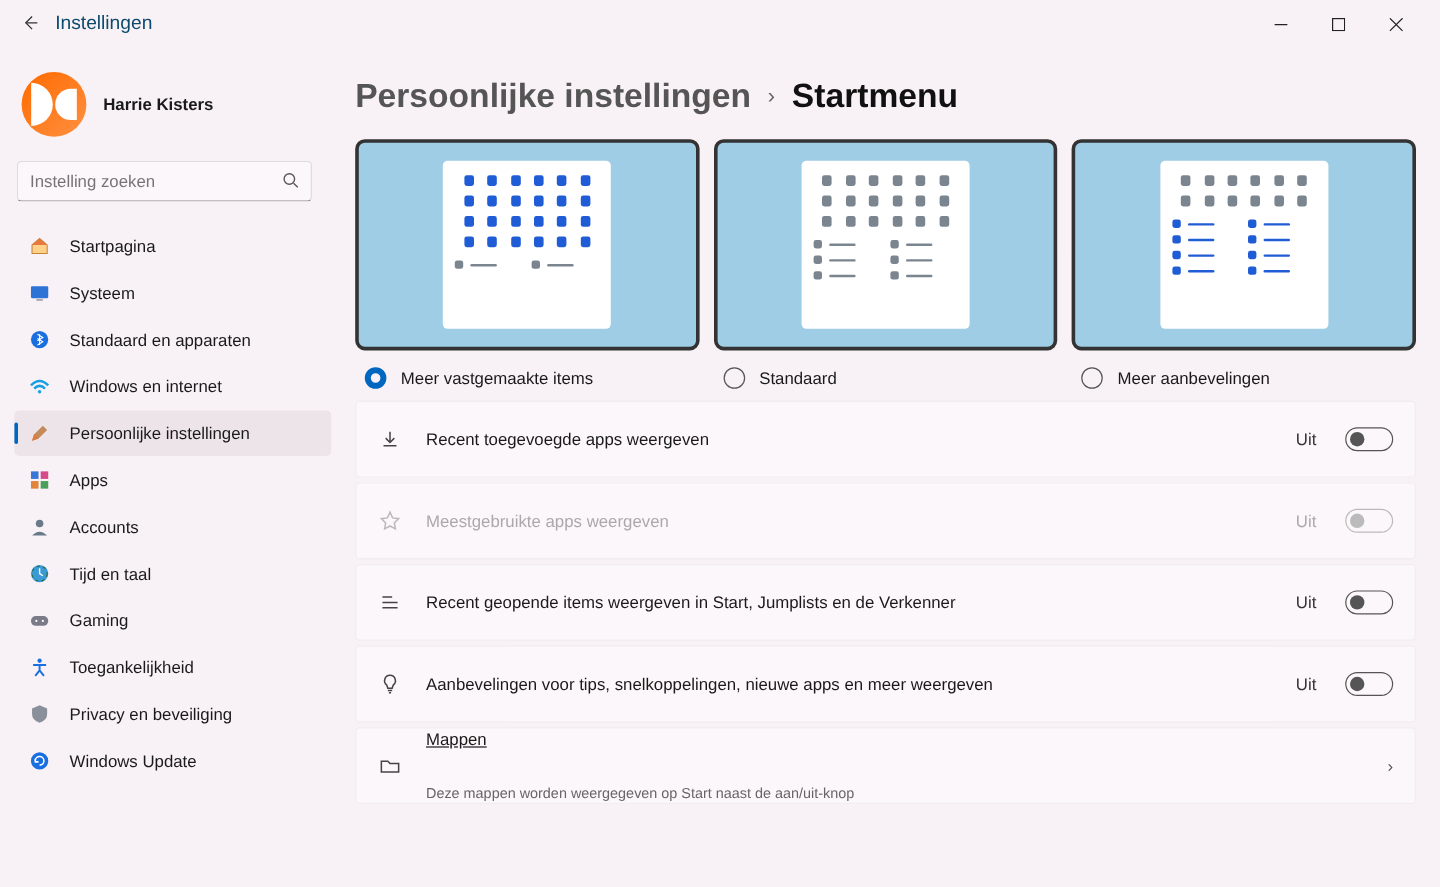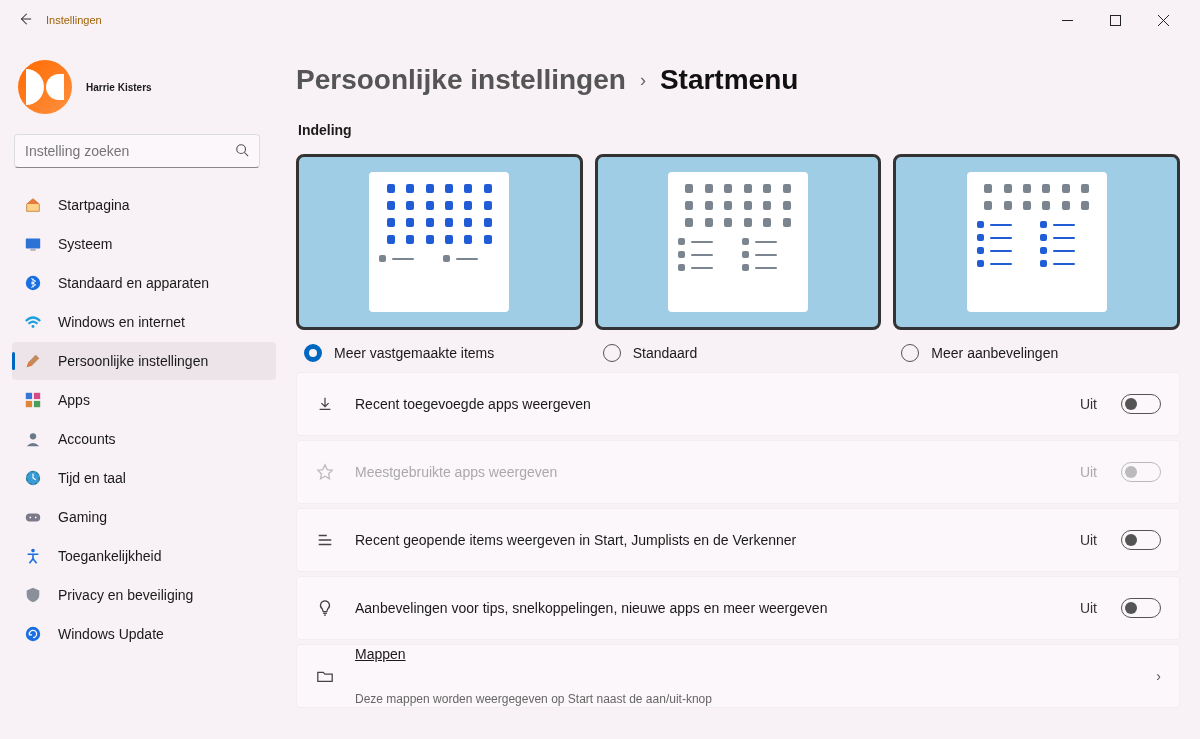--- a/index.html
+++ b/index.html
@@ -1,37 +1,37 @@
 <!DOCTYPE html>
 <html><head>
 <meta charset="utf-8">
 <style>
   * { box-sizing: border-box; margin: 0; padding: 0; font-family: "Segoe UI", sans-serif; }
   body { background: #f8f1f5; width: 1200px; height: 739px; overflow: hidden; color: #1a1a1a; }
 
   
   .titlebar { display: flex; align-items: center; height: 40px; padding: 0 10px 0 18px; }
   .titlebar .back { width: 28px; font-size: 14px; color: #555; cursor: pointer; }
-  .titlebar .apptitle { font-size: 11px; color: #a16207; }
+  .titlebar .apptitle { font-size: 16px; color: #0c4a6e; }
   .winbtns { margin-left: auto; display: flex; gap: 18px; padding-right: 12px; }
   .winbtn { width: 30px; height: 30px; display: flex; align-items: center; justify-content: center; font-size: 12px; cursor: pointer; }
   .winbtn svg { width: 11px; height: 11px; stroke:#222; }
 
   
   .app { display: flex; height: calc(100% - 40px); }
   .sidebar { width: 288px; padding: 10px 12px 0 12px; }
   .content { flex: 1; padding: 10px 20px 0 8px; overflow-y: auto; }
 
   
   .user { display: flex; align-items: center; gap: 14px; padding: 10px 6px 20px 6px; }
   .avatar { width: 54px; height: 54px; border-radius: 50%; background: linear-gradient(135deg,#ff6a00,#ff9040); position: relative; overflow: hidden; }
   .avatar::before, .avatar::after { content:""; position:absolute; background:#fff; }
   .avatar::before { width:18px; height:36px; border-radius:0 18px 18px 0; left:8px; top:9px; }
   .avatar::after { width:18px; height:26px; border-radius:18px 0 0 18px; right:8px; top:14px; }
-  .user-name { font-size: 10px; font-weight: 600; text-align: right; }
+  .user-name { font-size: 14px; font-weight: 600; text-align: right; }
 
   
   .search { display: flex; align-items: center; background: #fcf7fa; border: 1px solid #ddd; border-bottom: 1.5px solid #888; border-radius: 4px; height: 34px; padding: 0 10px; margin: 0 16px 18px 2px; }
   .search input { flex:1; border:none; background:transparent; font-size:14px; outline:none; }
   .search .sicon { font-size:13px; color:#555; }
 
   
   .nav { display:flex; flex-direction:column; gap: 1px; }
   .nav-item { display:flex; align-items:center; gap:16px; height:38px; padding:0 12px; border-radius:4px; font-size:14px; cursor:pointer; position:relative; }
   .nav-item.active { background:#ede4ea; }
@@ -249,21 +249,20 @@
     </div>
   </div>
 
   <div class="content">
     <div class="crumb">
       <span class="crumb-a">Persoonlijke instellingen</span>
       <span class="crumb-sep">›</span>
       <span class="crumb-b">Startmenu</span>
     </div>
 
-    <div class="seclabel">Indeling</div>
 
     <div class="layouts">
 
       <div class="layout-opt">
         <div class="layout-card">
           <div class="panel">
             <div class="prow">
                 <span class="pin"></span>
                 <span class="pin"></span>
                 <span class="pin"></span>

